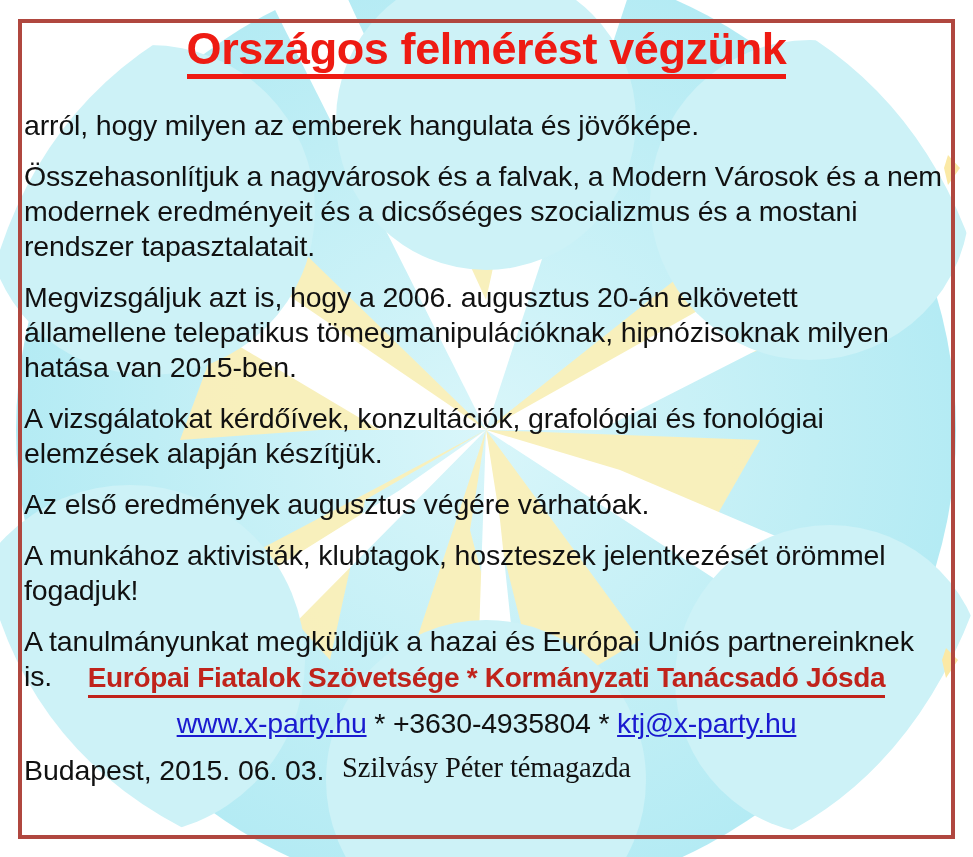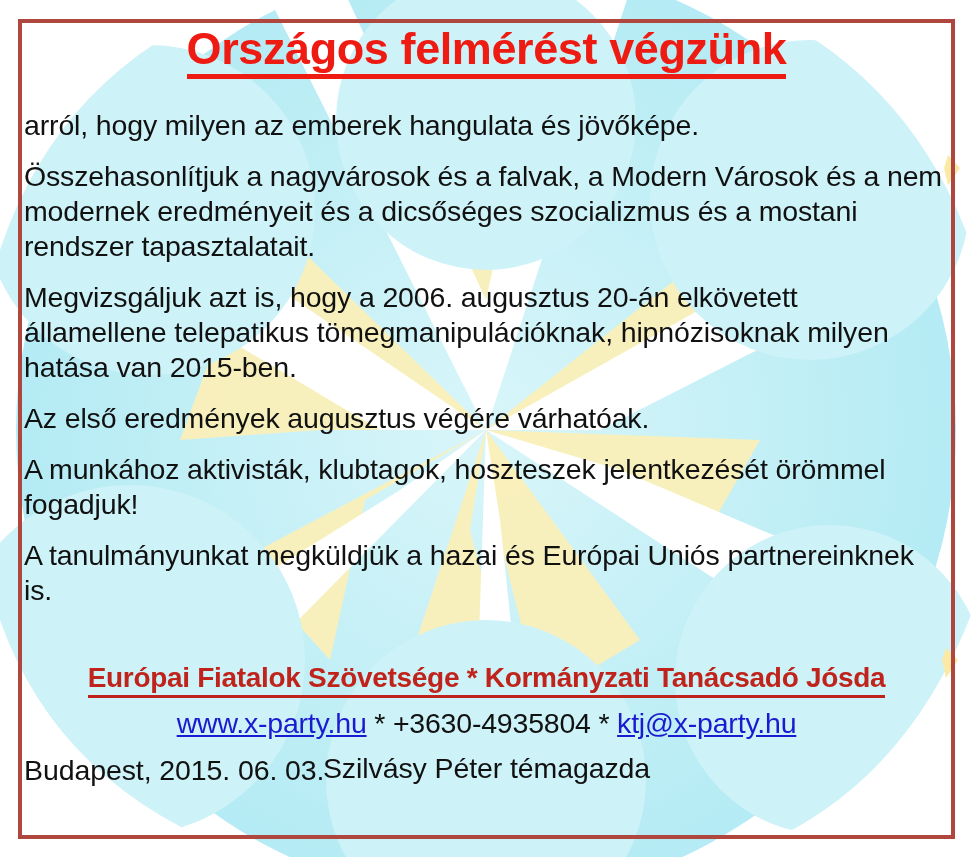--- a/index.html
+++ b/index.html
@@ -124,20 +124,21 @@
 
   .person-line {
     position: absolute;
     left: 0;
     top: 752px;
     width: 973px;
     text-align: center;
     font-size: 28.5px;
     color: #111111;
     letter-spacing: -0.1px;
+    font-family: Liberation Serif, serif;
   }
 
   .place-line {
     position: absolute;
     left: 24px;
     top: 754px;
     font-size: 28.5px;
     color: #111111;
     letter-spacing: -0.1px;
   }
@@ -213,20 +214,21 @@
   <div id="content">
 
     <div class="title">
       <span class="tx">Országos felmérést végzünk</span>
     </div>
 
     <div class="body-block">
       <p class="para">arról, hogy milyen az emberek hangulata és jövőképe.</p>
       <p class="para">Összehasonlítjuk a nagyvárosok és a falvak, a Modern Városok és a nem modernek eredményeit és a dicsőséges szocializmus és a mostani rendszer tapasztalatait.</p>
       <p class="para">Megvizsgáljuk azt is, hogy a 2006. augusztus 20-án elkövetett  államellene telepatikus tömegmanipulációknak, hipnózisoknak milyen hatása van 2015-ben.</p>
+      <p class="para">A vizsgálatokat kérdőívek, konzultációk, grafológiai és fonológiai elemzések alapján készítjük.</p>
       <p class="para">Az első eredmények augusztus végére várhatóak.</p>
       <p class="para">A munkához aktivisták, klubtagok, hoszteszek jelentkezését örömmel fogadjuk!</p>
       <p class="para">A tanulmányunkat megküldjük a hazai és Európai Uniós partnereinknek is.</p>
     </div>
 
     <div class="org-line">
       <span class="tx">Európai Fiatalok Szövetsége * Kormányzati Tanácsadó Jósda</span>
     </div>
 
     <div class="contact-line">

